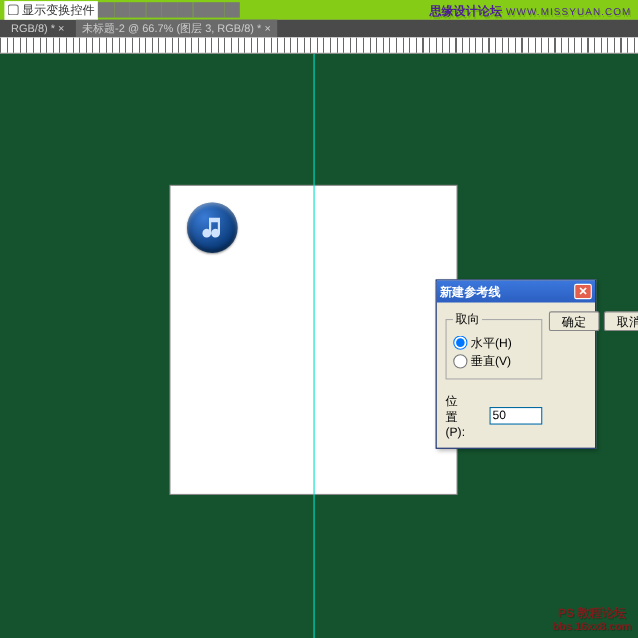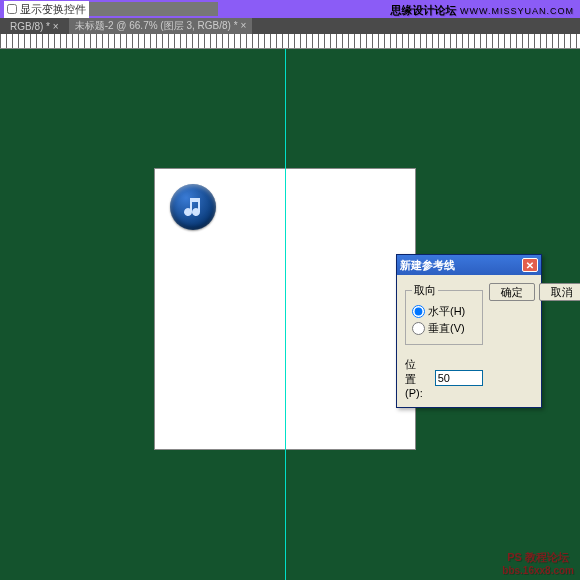--- a/index.html
+++ b/index.html
@@ -1,17 +1,17 @@
 <!DOCTYPE html>
 <html><head>
 <meta charset="utf-8">
 <style>
 *{margin:0;padding:0;box-sizing:border-box;font-family:"SimSun",Arial,sans-serif;font-size:11px}
 body{width:580px;height:580px;background:#a7a7a7;overflow:hidden;position:relative}
-.toolbar{background:#8b5cf6;height:18px;display:flex;align-items:center;padding:0 4px;color:#ddd;gap:0}
+.toolbar{background:#84cc16;height:18px;display:flex;align-items:center;padding:0 4px;color:#ddd;gap:0}
 .checkbox-label{display:flex;align-items:center;gap:3px;background:#fff;padding:1px 3px;color:#333}
 .checkbox-label input{width:10px;height:10px}
 .sep{width:1px;height:14px;background:#777}
 .tool-icon{width:14px;height:14px;background:#777;display:inline-block}
 .tabbar{background:#4a4a4a;height:16px;display:flex;align-items:center;padding:0 4px;color:#ccc;gap:4px}
 .tab{padding:1px 6px;font-size:10px}
 .tab.active{background:#6a6a6a}
 .ruler-h{background:#fff;height:15px;border-bottom:1px solid #888;position:relative;overflow:hidden}
 .ruler-h::before{content:"";position:absolute;left:0;right:0;top:0;height:15px;background:repeating-linear-gradient(90deg,#666 0,#666 1px,transparent 1px,transparent 6px)}
 .ruler-h .nums{position:absolute;left:0;top:1px;font-size:9px;color:#444;letter-spacing:20px;white-space:nowrap;padding-left:15px}
@@ -21,25 +21,25 @@
 .music-icon{position:absolute;left:15px;top:15px;width:46px;height:46px;border-radius:50%;background:radial-gradient(circle at 35% 30%,#3a7bd5,#0a3b7a 70%,#062850);box-shadow:inset 0 2px 4px rgba(255,255,255,.4),inset 0 -2px 6px rgba(0,0,0,.5),0 1px 2px rgba(0,0,0,.4);display:flex;align-items:center;justify-content:center}
 .music-icon svg{width:24px;height:24px}
 .dialog{position:absolute;left:396px;top:205px;width:146px;background:#ece9d8;border:1px solid #0a246a;box-shadow:2px 2px 4px rgba(0,0,0,.3)}
 .dialog-title{background:linear-gradient(#3b77dd,#2c5fc1);color:#fff;height:20px;display:flex;align-items:center;justify-content:space-between;padding:0 3px;font-weight:bold;font-size:11px}
 .close-btn{width:16px;height:14px;background:#e45f4c;border:1px solid #fff;border-radius:2px;color:#fff;display:flex;align-items:center;justify-content:center;font-size:10px;font-weight:bold;cursor:pointer}
 .dialog-body{padding:8px;display:flex;gap:6px}
 .left-col{flex:1}
 .fieldset{border:1px solid #aaa;padding:4px 6px 6px;margin-bottom:12px}
 .fieldset legend{font-size:11px;padding:0 2px}
 .radio-row{display:flex;align-items:center;gap:3px;margin:2px 0;font-size:11px}
-.pos-row{display:flex;align-items:center;gap:12px;font-size:11px}
+.pos-row{display:flex;align-items:center;gap:22px;font-size:11px}
 .pos-row input{width:48px;height:16px;border:1px solid #0369a1;padding:0 2px;font-size:11px}
 .right-col{display:flex;flex-direction:row;gap:4px}
 .dlg-btn{width:46px;height:18px;background:#ece9d8;border:1px solid #888;border-radius:2px;font-size:11px;cursor:pointer}
-.watermark-tr{position:absolute;top:2px;right:6px;color:#000000;font-size:13px;font-weight:bold;text-shadow:1px 1px 0 rgba(0,0,0,.15)}
+.watermark-tr{position:absolute;top:2px;right:6px;color:#4c1d95;font-size:13px;font-weight:bold;text-shadow:1px 1px 0 rgba(0,0,0,.15)}
 .watermark-tr .sub{font-size:9px;font-weight:normal;letter-spacing:1px}
 .watermark-br{position:absolute;bottom:4px;right:6px;text-align:center;color:#7f1d1d;font-size:12px;font-weight:bold;text-shadow:1px 1px 0 rgba(0,0,0,.2)}
 .watermark-br .url{font-size:10px;font-weight:bold}
 </style>
 </head>
 <body>
 
 <div class="toolbar">
   <label class="checkbox-label">
     <input type="checkbox" style="">

